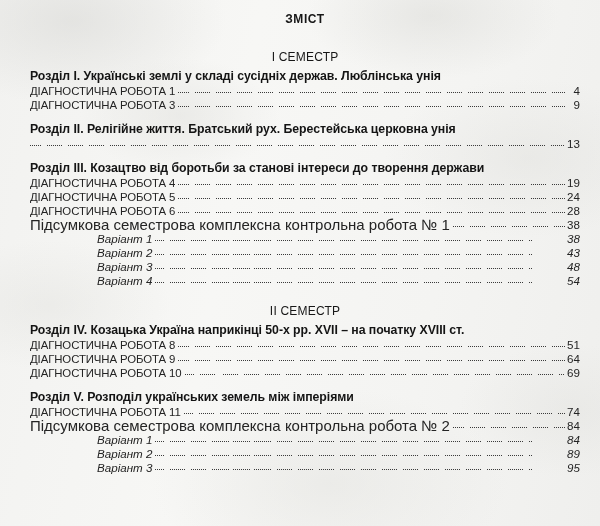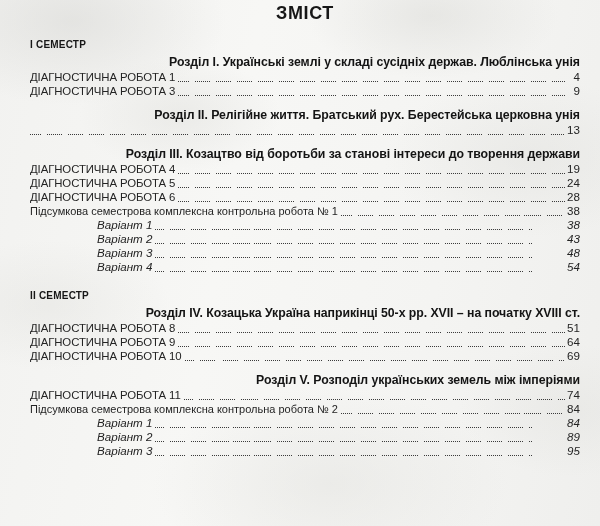--- a/index.html
+++ b/index.html
@@ -39,57 +39,57 @@
     left: 30px;
     right: 20px;
     top: 0;
     width: 550px;
   }
 
   
   .doc-title {
     text-align: center;
     font-weight: bold;
-    font-size: 18px;
+    font-size: 12px;
     letter-spacing: 0.6px;
-    margin: 3px;
+    margin: 12px;
     padding-top: 0;
     color: #171717;
   }
   .semester-title {
-    text-align: left;
-    font-weight: bold;
-    font-size: 10px;
+    text-align: center;
+    font-weight: normal;
+    font-size: 12px;
     letter-spacing: 0.2px;
     margin: 0;
     padding-top: 12px;
     color: #171717;
   }
   .semester-title.second {
     padding-top: 16px;
   }
   .part-title {
-    text-align: right;
+    text-align: left;
     font-weight: bold;
     font-size: 12.3px;
     margin: 0;
     padding-top: 5px;
     padding-bottom: 1px;
     color: #141414;
     letter-spacing: -0.05px;
     white-space: nowrap;
   }
   .part-title.spaced-top {
     padding-top: 10px;
   }
 
   
   .toc-row {
     display: flex;
-    align-items: flex-end;
+    align-items: flex-start;
     font-size: 11.6px;
     line-height: 14px;
     color: #242424;
     white-space: nowrap;
   }
   .toc-row .label {
     flex: 0 0 auto;
     padding-right: 3px;
   }
   .toc-row .leader {
@@ -119,21 +119,21 @@
     padding-left: 1px;
   }
 
   
   .toc-row.work .label {
     font-size: 11.4px;
     letter-spacing: -0.1px;
   }
   
   .toc-row.summary .label {
-    font-size: 11px;
+    font-size: 15px;
   }
   
   .toc-row.variant {
     padding-left: 35px;
     font-style: italic;
   }
   .toc-row.variant .label,
   .toc-row.variant .pageno {
     font-style: italic;
     font-size: 11.6px;

